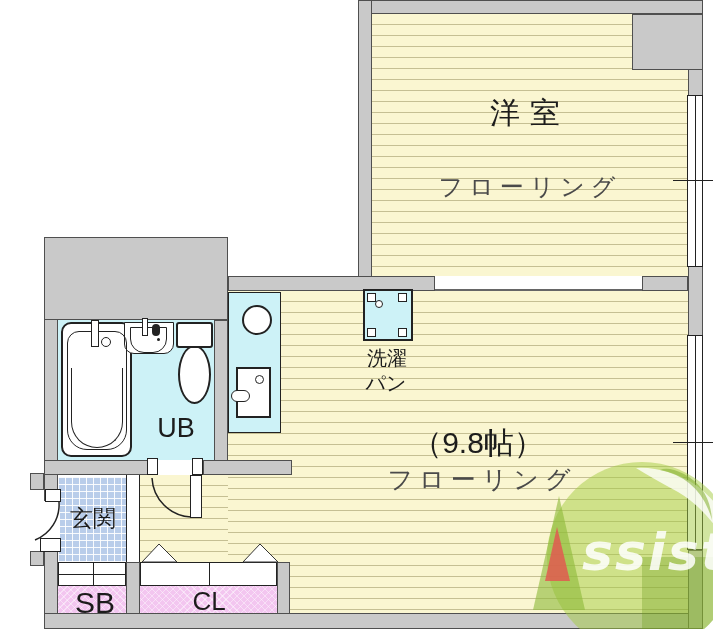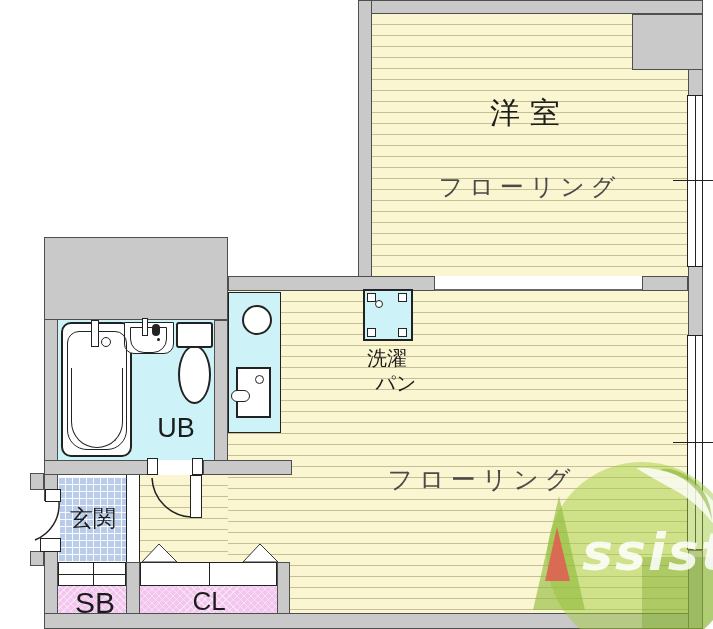--- a/index.html
+++ b/index.html
@@ -104,28 +104,29 @@
   </div>
   <div class="wh" style="left:687px;top:335px;width:16px;height:215px;z-index:20;">
     <div class="abs" style="left:7px;top:0;width:1px;height:100%;background:#222;"></div>
   </div>
   <div class="tick" style="left:673px;top:180px;width:40px;"></div>
   <div class="tick" style="left:673px;top:442px;width:40px;"></div>
 
   <div class="lbl" style="left:530px;top:93px;font-size:30px;letter-spacing:10px;">洋室</div>
   <div class="lbl" style="left:530px;top:171px;font-size:24px;letter-spacing:6px;color:#4a4a4a;">フローリング</div>
 
+  <div class="lbl" style="left:478px;top:423px;font-size:30px;">（9.8帖）</div>
   <div class="lbl" style="left:482px;top:463px;font-size:25px;letter-spacing:6px;color:#4a4a4a;">フローリング</div>
 
   <div class="lbl" style="left:176px;top:413px;font-size:27px;">UB</div>
   <div class="lbl" style="left:93px;top:503px;font-size:23px;">玄関</div>
   <div class="lbl" style="left:95px;top:586px;font-size:30px;">SB</div>
   <div class="lbl" style="left:209px;top:586px;font-size:26px;">CL</div>
   <div class="lbl" style="left:387px;top:345px;font-size:20px;">洗濯</div>
-  <div class="lbl" style="left:396px;top:370px;font-size:20px;font-family:Liberation Serif, serif;">パン</div>
+  <div class="lbl" style="left:386px;top:370px;font-size:20px;font-family:Liberation Serif, serif;">パン</div>
 
   <svg class="overlay" width="713" height="629" viewBox="0 0 713 629">
     <line x1="435" y1="290" x2="642" y2="290" stroke="#333" stroke-width="1.5"></line>
     <path d="M 59,502 A 38,38 0 0 1 35,540" fill="none" stroke="#222" stroke-width="1.5"></path>
     <path d="M 191,517 A 41,41 0 0 1 152,478" fill="none" stroke="#222" stroke-width="1.5"></path>
     <polygon points="142,562 159,544 177,562" fill="#fff" stroke="#333" stroke-width="1"></polygon>
     <polygon points="243,562 260,544 278,562" fill="#fff" stroke="#333" stroke-width="1"></polygon>
 
     <g>
       <ellipse cx="642" cy="557" rx="95" ry="95" fill="rgba(163,203,66,0.5)"></ellipse>

